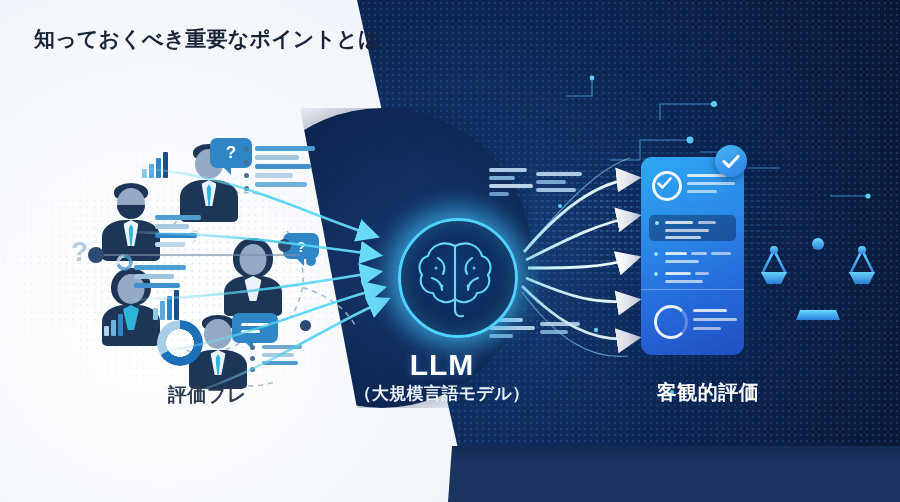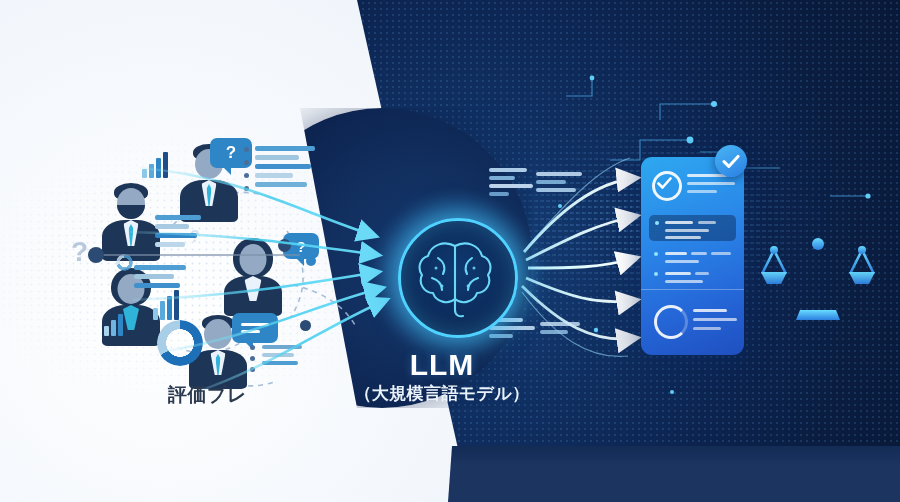--- a/index.html
+++ b/index.html
@@ -190,20 +190,21 @@
         <circle cx="868" cy="196" r="2.6"></circle>
       <circle cx="592" cy="78" r="2.4"></circle>
         <circle cx="620" cy="256" r="2.2"></circle>
       <circle cx="560" cy="206" r="2"></circle>
         <circle cx="596" cy="330" r="2.2"></circle>
       <circle cx="672" cy="392" r="2"></circle>
     </g>
   </svg>
 
   <div class="headline">
+    <div>知っておくべき重要なポイントとは</div>
   </div>
 
   <svg width="340" height="260" style="position:absolute;left:55px;top:135px;">
     <g stroke="#9fb8d4" stroke-width="1.6" fill="none" stroke-dasharray="5 5" opacity=".9">
       <path d="M118 90 Q160 48 208 60"></path>
       <path d="M232 96 Q262 140 236 182"></path>
       <path d="M208 190 Q170 228 126 214"></path>
       <path d="M96 140 Q70 180 92 210"></path>
       <path d="M140 226 Q178 262 222 246"></path>
       <path d="M238 150 Q282 160 300 190"></path>
@@ -482,14 +483,15 @@
     <circle cx="102" cy="28" r="4" fill="url(#scG)"></circle>
   </svg>
 
   <div class="lbl-left">評価ブレ</div>
 
   <div class="llm-shift">
     <div class="lbl-llm">LLM</div>
     <div class="lbl-llm-sub">（大規模言語モデル）</div>
   </div>
 
+  <div class="lbl-right">客観的評価</div>
 
 </div>
 
 </body></html>

